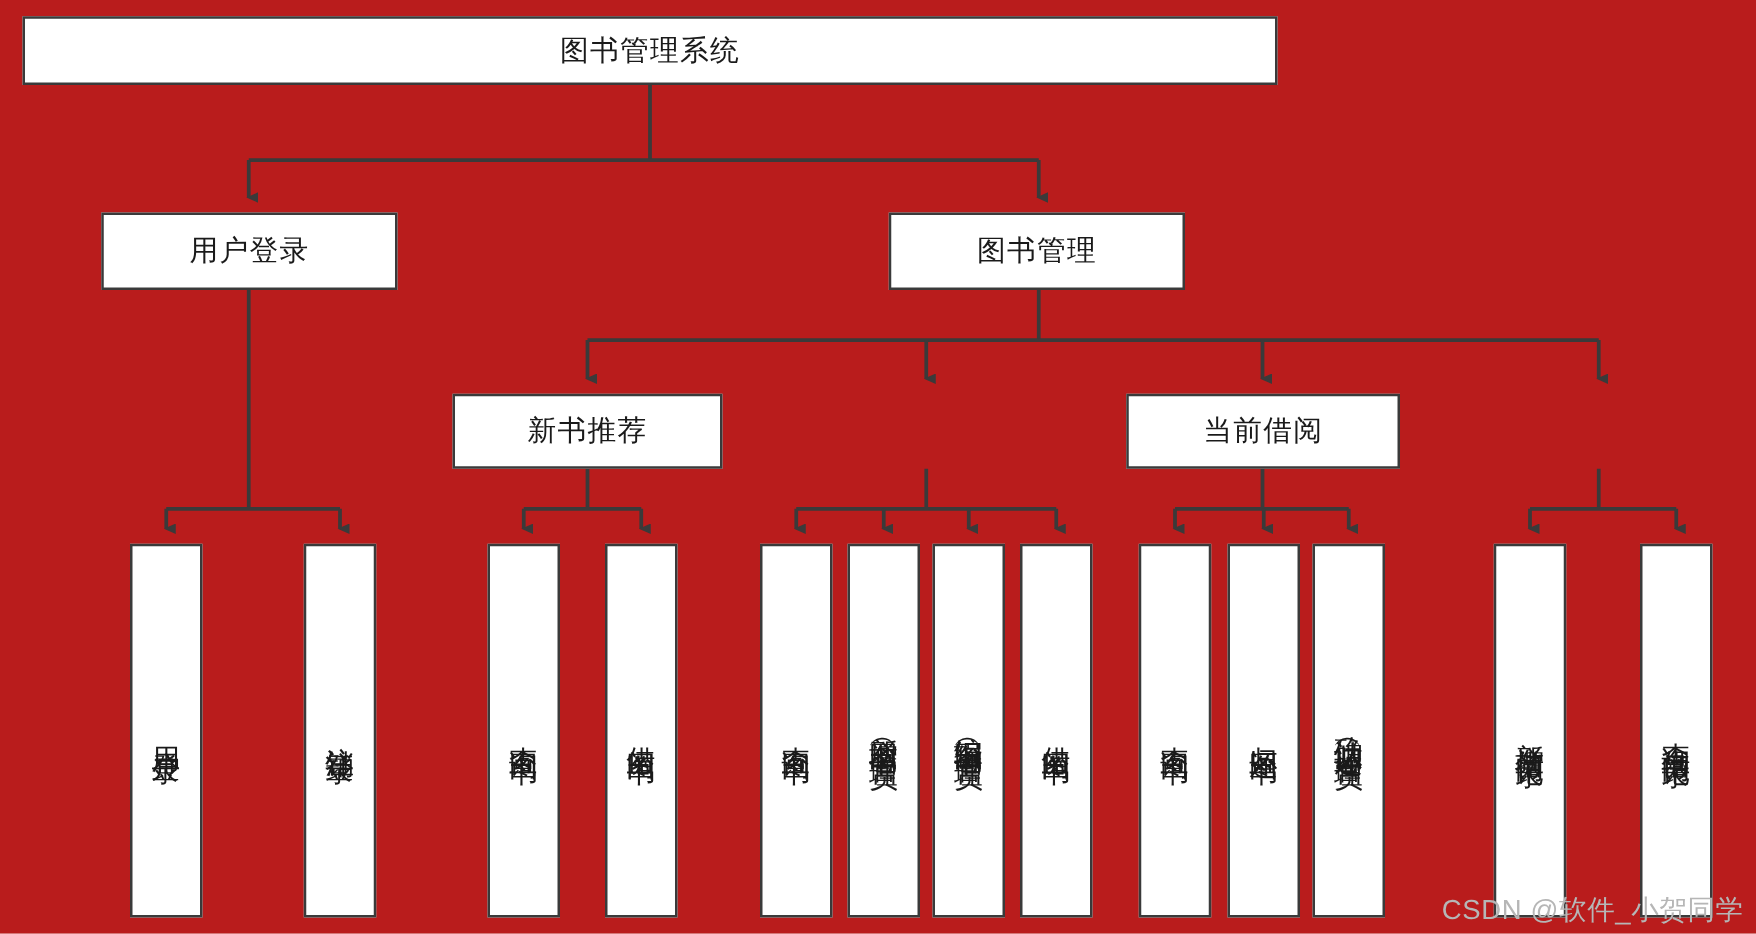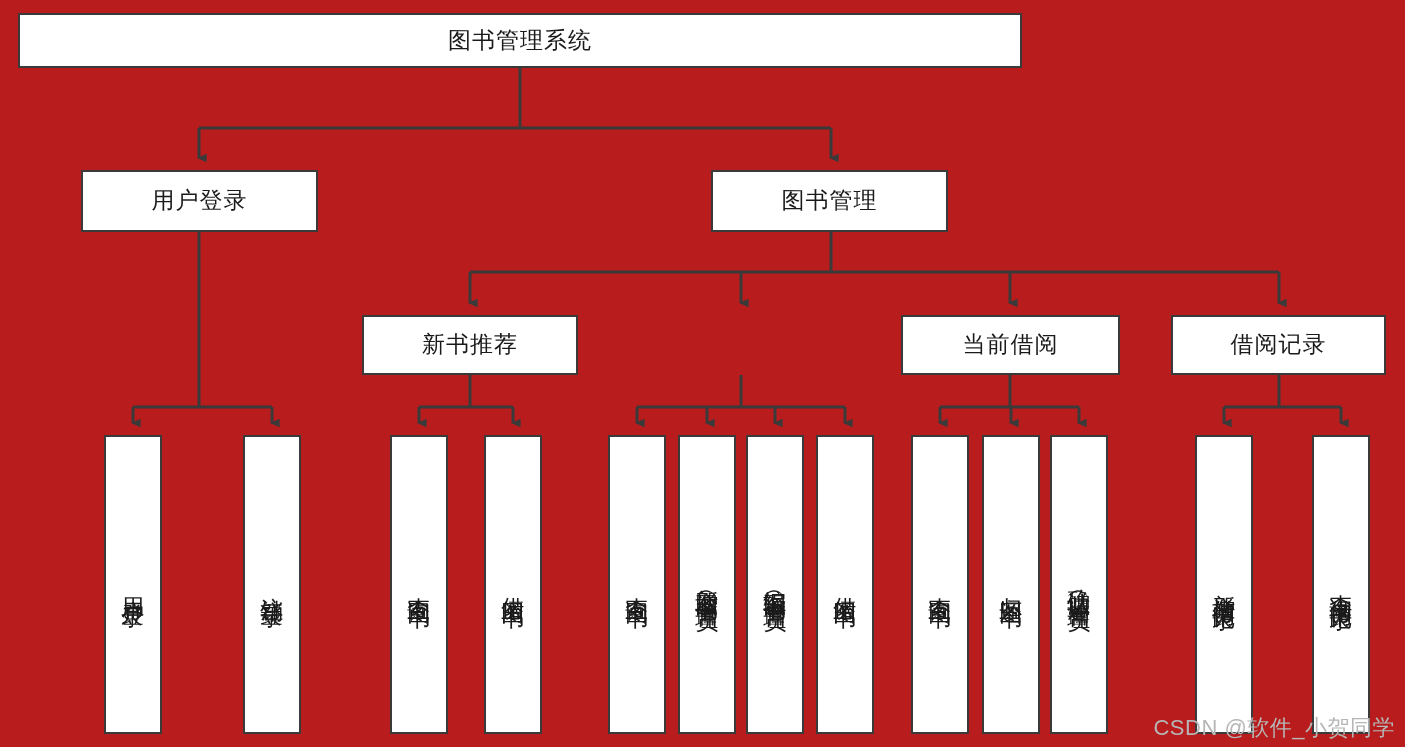--- a/index.html
+++ b/index.html
@@ -131,23 +131,20 @@
   <div class="node horizontal" style="left:711px; top:170px; width:237px; height:62px;">
     <span>图书管理</span>
   </div>
 
   <div class="node horizontal" style="left:362px; top:315px; width:216px; height:60px;">
     <span>新书推荐</span>
   </div>
   <div class="node horizontal" style="left:901px; top:315px; width:219px; height:60px;">
     <span>当前借阅</span>
   </div>
-  <div class="node horizontal" style="left:1171px; top:315px; width:215px; height:60px;">
-    <span>借阅记录</span>
-  </div>
 
   <div class="node vertical" style="left:104px; top:435px; width:58px; height:299px;">
     <span class="vlabel">用户登录</span>
   </div>
   <div class="node vertical" style="left:243px; top:435px; width:58px; height:299px;">
     <span class="vlabel">注销登录</span>
   </div>
 
   <div class="node vertical" style="left:390px; top:435px; width:58px; height:299px;">
     <span class="vlabel">查询图书</span>

